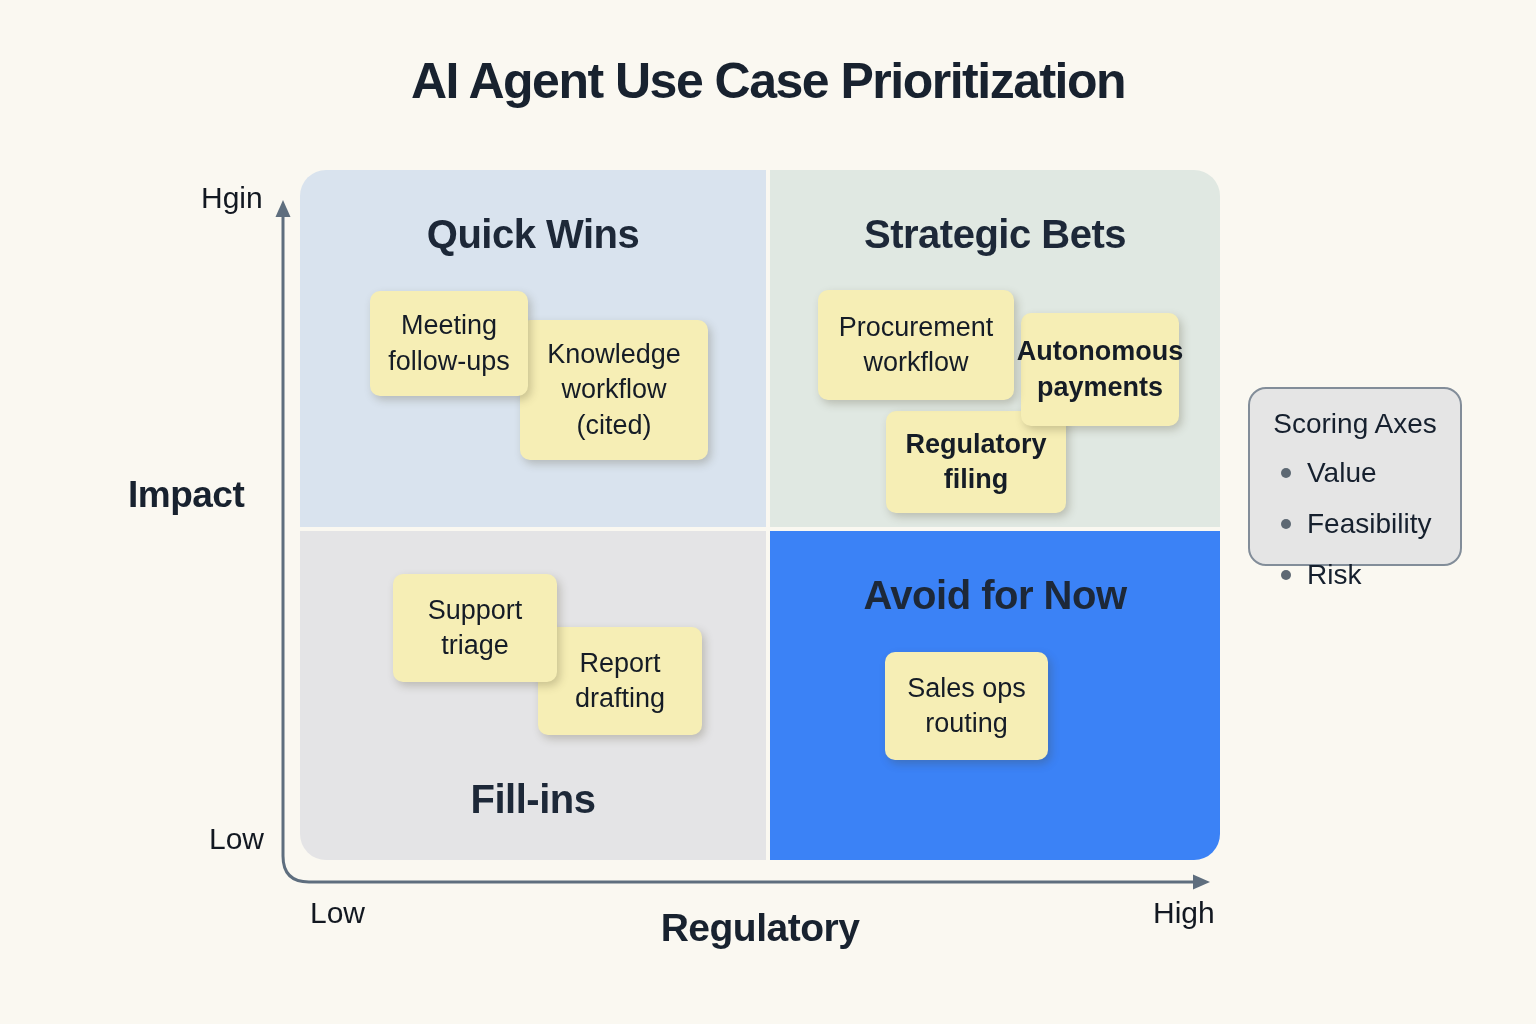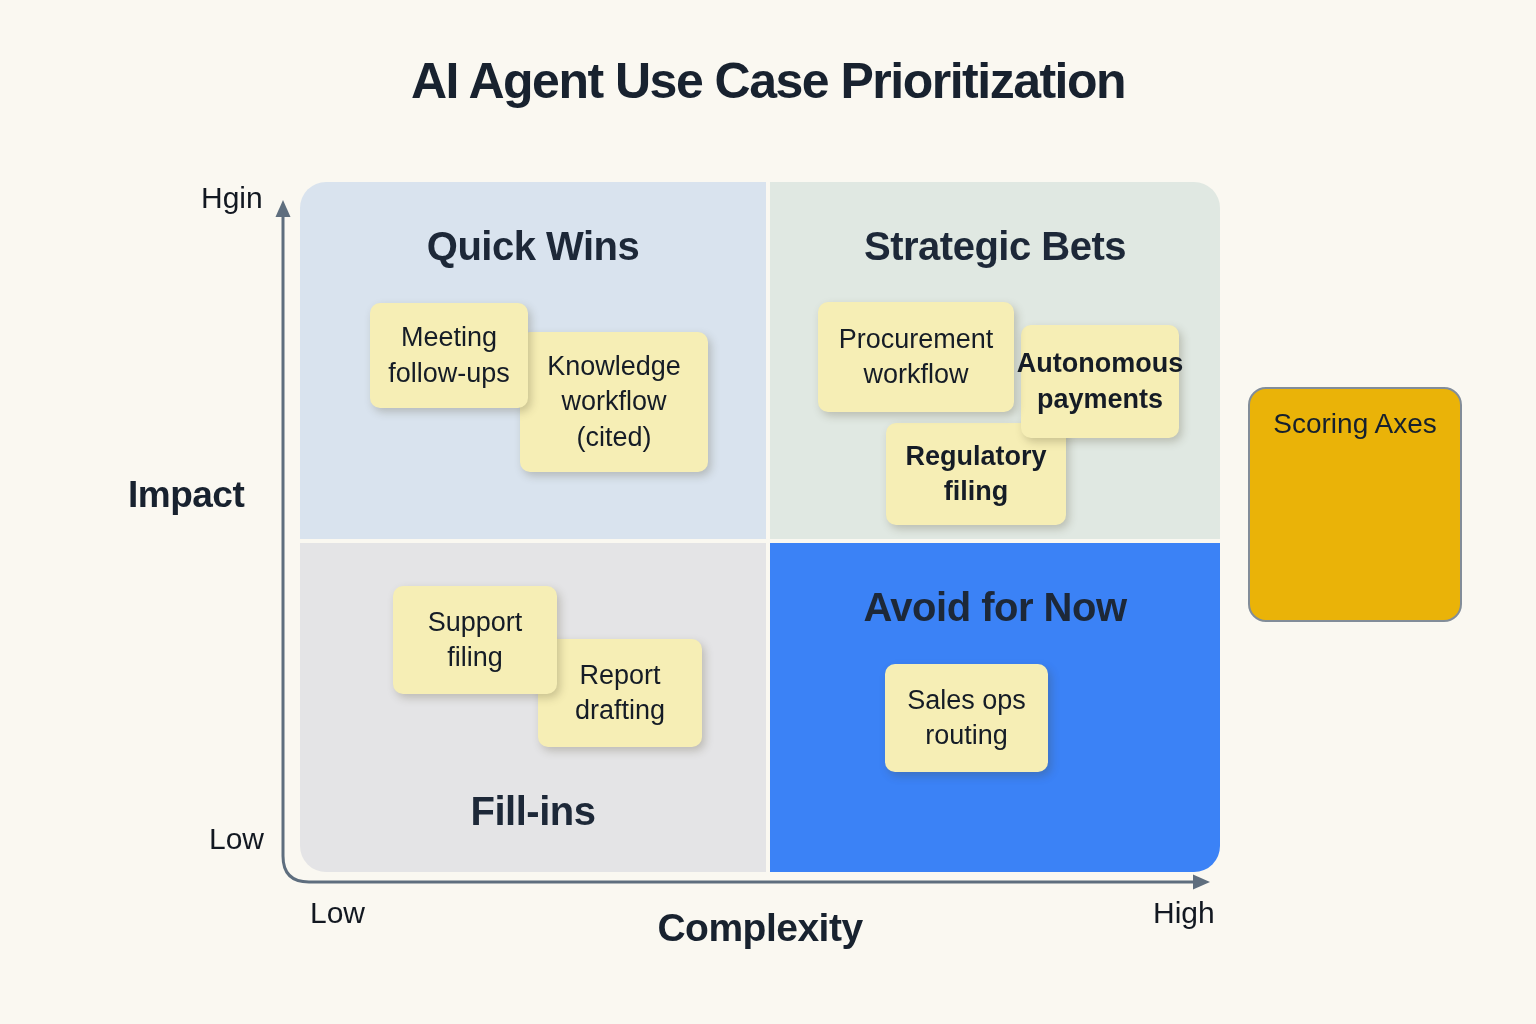--- a/index.html
+++ b/index.html
@@ -11,21 +11,21 @@
     color:#1b2531;
     overflow:hidden;
   }
   .page-title {
     position:absolute; top:52px; left:0; width:100%;
     text-align:center;
     font-size:50px; font-weight:700; letter-spacing:-1.5px;
     color:#18222f;
   }
   
-  .matrix { position:absolute; left:300px; top:182px; width:920px; height:690px; }
+  .matrix { position:absolute; left:300px; top:170px; width:920px; height:690px; }
   .quad { position:absolute; }
   .quad-tl { left:0; top:0; width:466px; height:357px; background:#d9e3ee; border-radius:26px 0 0 0; }
   .quad-tr { left:470px; top:0; width:450px; height:357px; background:#e0e8e2; border-radius:0 26px 0 0; }
   .quad-bl { left:0; top:361px; width:466px; height:329px; background:#e4e4e6; border-radius:0 0 0 26px; }
   .quad-br { left:470px; top:361px; width:450px; height:329px; background:#3b82f6; border-radius:0 0 26px 0; }
   .quad-title {
     position:absolute; left:0; width:100%; text-align:center;
     font-size:40px; font-weight:700; color:#1d2838; letter-spacing:-0.5px;
   }
   .qt-top { top:42px; }
@@ -62,23 +62,23 @@
   .axis-title-y {
     position:absolute; left:128px; top:474px;
     font-size:37px; font-weight:700; color:#18222f; letter-spacing:-0.5px;
   }
   .axis-title-x {
     position:absolute; left:300px; top:906px; width:920px; text-align:center;
     font-size:39px; font-weight:700; color:#18222f; letter-spacing:-0.5px;
   }
   
   .legend {
-    position:absolute; left:1248px; top:387px; width:214px; height:235px;
+    position:absolute; left:1248px; top:387px; width:214px; height:179px;
     border:2px solid #828d99; border-radius:18px;
-    background:#eab308;
+    background:#e5e5e5;
     padding-top:19px;
   }
   .legend-title {
     text-align:center; font-size:28px; font-weight:500; color:#16202e;
   }
   .legend-list { list-style:none; margin-top:17px; padding-left:31px; }
   .legend-list li {
     display:flex; align-items:center; gap:16px;
     margin-bottom:19px;
     font-size:28px; font-weight:400; color:#16202e;
@@ -105,33 +105,47 @@
   </div>
   <div class="quad quad-br">
     <div class="quad-title qt-top">Avoid for Now</div>
   </div>
 
   <div class="note n-meeting">Meeting follow-ups</div>
   <div class="note n-knowledge">Knowledge workflow (cited)</div>
   <div class="note n-procure">Procurement workflow</div>
   <div class="note n-autonomous">Autonomous payments</div>
   <div class="note n-regulatory">Regulatory filing</div>
-  <div class="note n-support">Support filing</div>
+  <div class="note n-support">Support triage</div>
   <div class="note n-report">Report drafting</div>
   <div class="note n-sales">Sales ops routing</div>
 </div>
 
 <svg class="axes-svg" viewBox="0 0 1536 1024" xmlns="http://www.w3.org/2000/svg">
   <path d="M 283 214 L 283 856 Q 283 882 309 882 L 1196 882" fill="none" stroke="#5e6e7e" stroke-width="3"></path>
   <polygon points="283,200 275.5,217 290.5,217" fill="#5e6e7e"></polygon>
   <polygon points="1210,882 1193,874.5 1193,889.5" fill="#5e6e7e"></polygon>
 </svg>
 
 <div class="axis-label-small lbl-hgin">Hgin</div>
 <div class="axis-label-small lbl-low-y">Low</div>
 <div class="axis-title-y">Impact</div>
 <div class="axis-label-small lbl-low-x">Low</div>
 <div class="axis-label-small lbl-high-x">High</div>
-<div class="axis-title-x">Complexity</div>
+<div class="axis-title-x">Regulatory</div>
 
 <div class="legend">
   <div class="legend-title">Scoring Axes</div>
+  <ul class="legend-list">
+    <li>
+      <span class="bullet-dot"></span>
+      <span>Value</span>
+    </li>
+    <li>
+      <span class="bullet-dot"></span>
+      <span>Feasibility</span>
+    </li>
+    <li>
+      <span class="bullet-dot"></span>
+      <span>Risk</span>
+    </li>
+  </ul>
 </div>
 
 </body></html>

